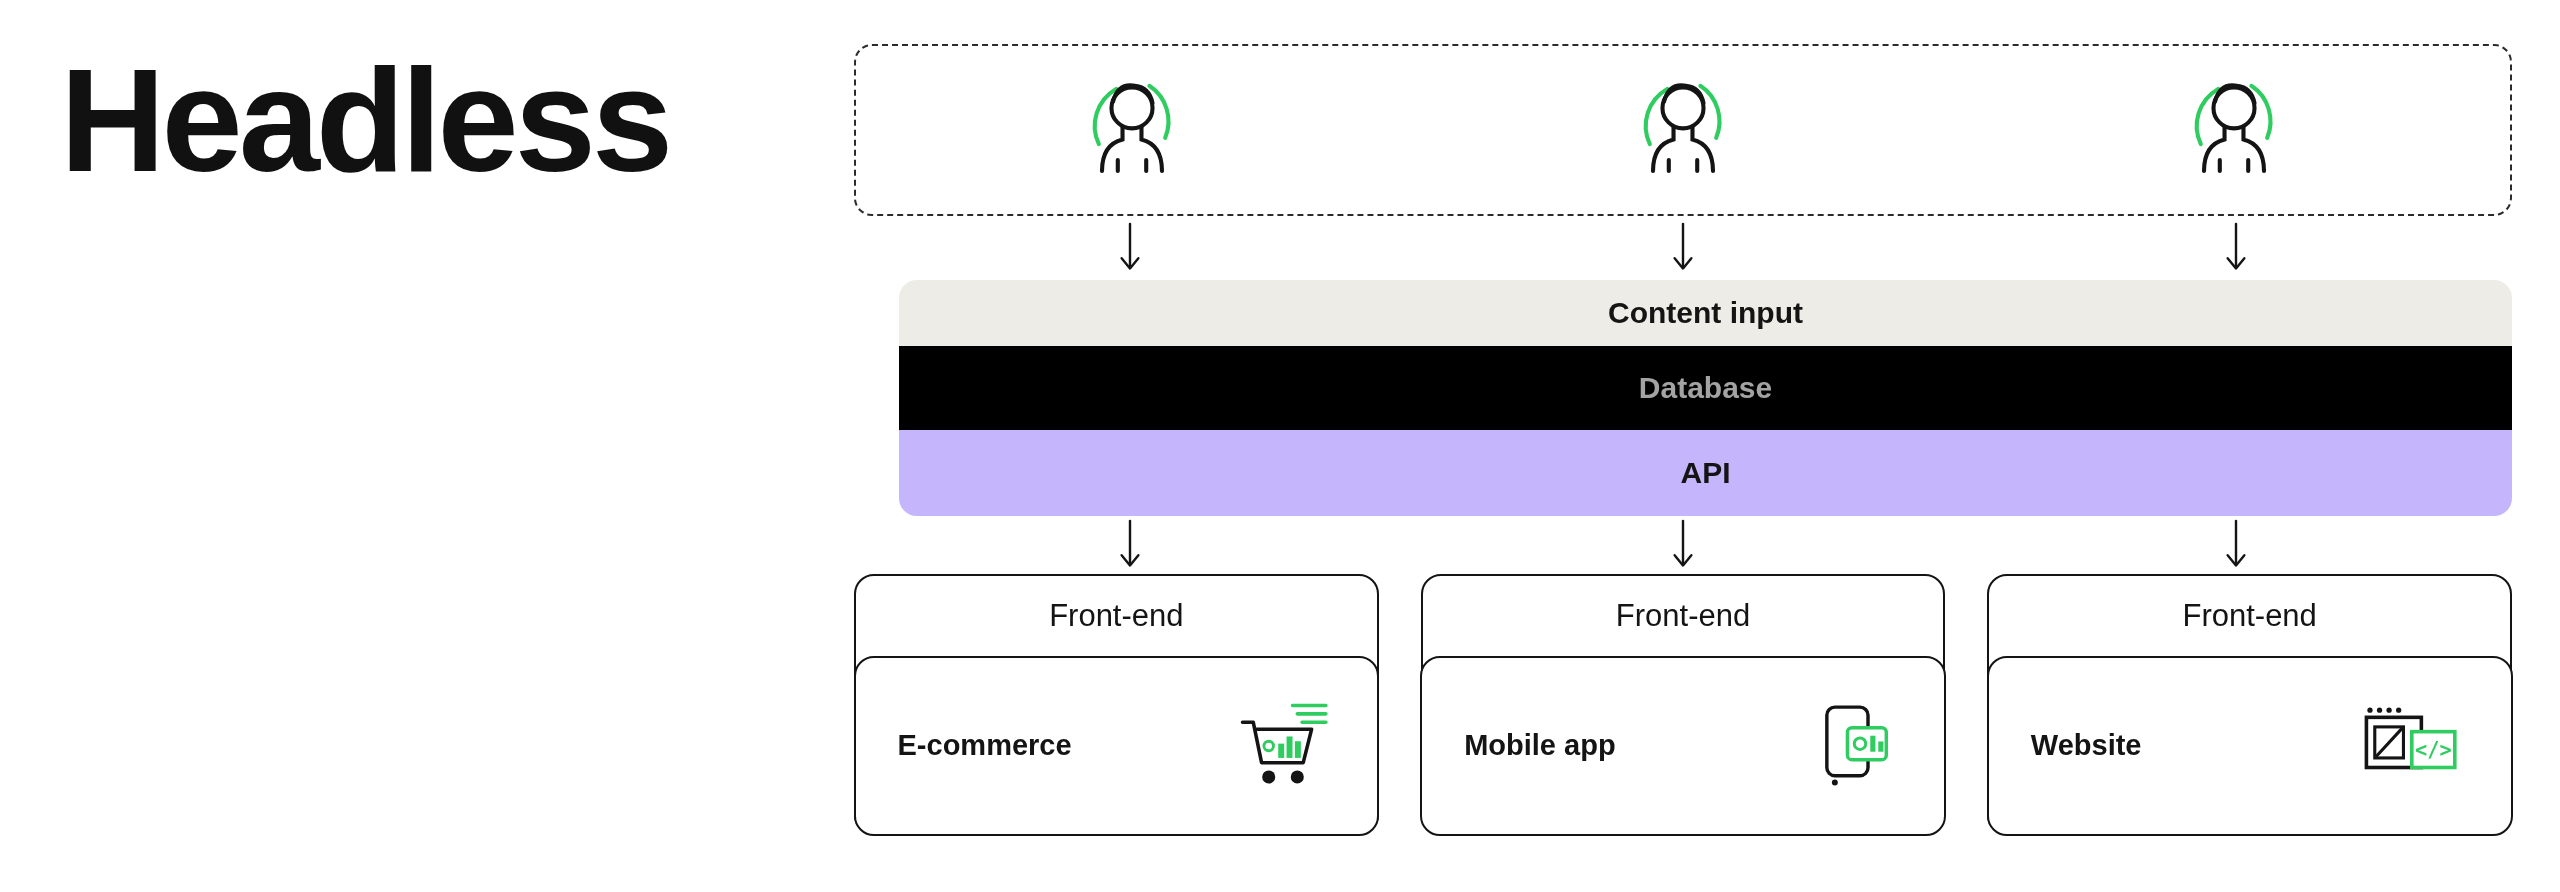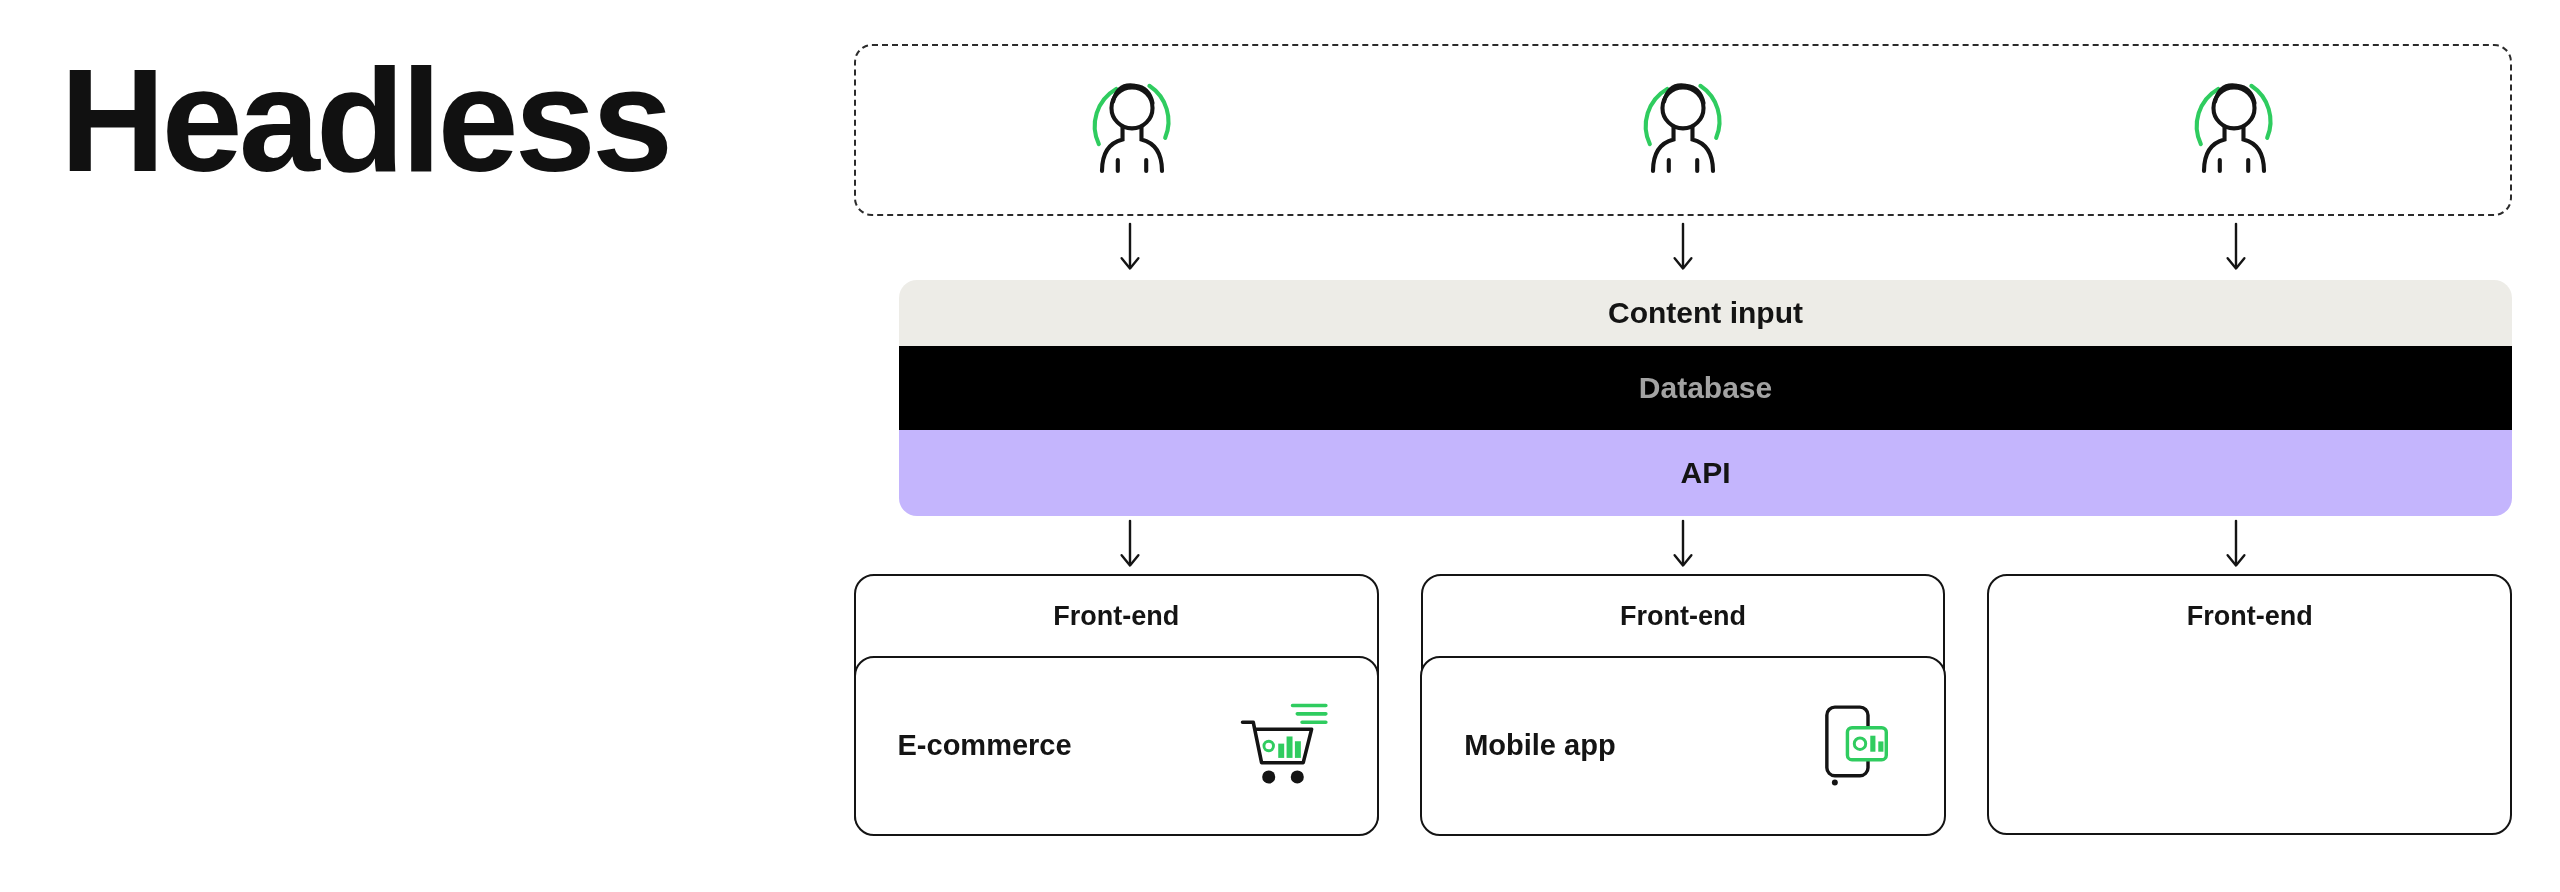--- a/index.html
+++ b/index.html
@@ -35,21 +35,21 @@
   .bar { display:flex; align-items:center; justify-content:center;
     font-size:30px; font-weight:600;margin-left:45px; }
   .bar-content { background:#EDECE7; height:66px; border-radius:18px 18px 0 0; color:#141414; }
   .bar-database { background:#000000; height:84px; color:#a3a3a3; }
   .bar-api { background:#c4b5fd; height:86px; border-radius:0 0 18px 18px; color:#141414; }
 
   .cards { display:grid; grid-template-columns:1fr 1fr 1fr; gap:42px; }
   .card { height:261px; border:2.5px solid #141414; border-radius:20px;
     display:flex; flex-direction:column; background:#fff; }
   .card-header { height:80px; display:flex; align-items:center; justify-content:center;
-    font-size:27px; font-weight:700; }
+    font-size:31px; font-weight:400; }
   .card-body { flex:1; border:2.5px solid #141414; border-radius:20px;
     margin:0 -2.5px -2.5px -2.5px; background:#fff;
     display:flex; align-items:center; justify-content:space-between;
     padding:0 44px 0 42px; }
   .card-body .label { font-size:29px; font-weight:600;text-align:right; }
   .card-body svg { flex:0 0 auto; }
 
   .defs { position:absolute; width:0; height:0; overflow:hidden; }
 </style>
 </head>
@@ -190,17 +190,23 @@
           <svg width="96" height="96">
               <use href="#sym-mobile"></use>
             </svg>
         </div>
       </div>
 
       <div class="card">
         <div class="card-header">
           <span>Front-end</span>
         </div>
+        <div class="card-body">
+          <span class="label">Website</span>
+          <svg width="108" height="86">
+              <use href="#sym-website"></use>
+            </svg>
+        </div>
       </div>
 
     </div>
   </div>
 </div>
 
 </body></html>

